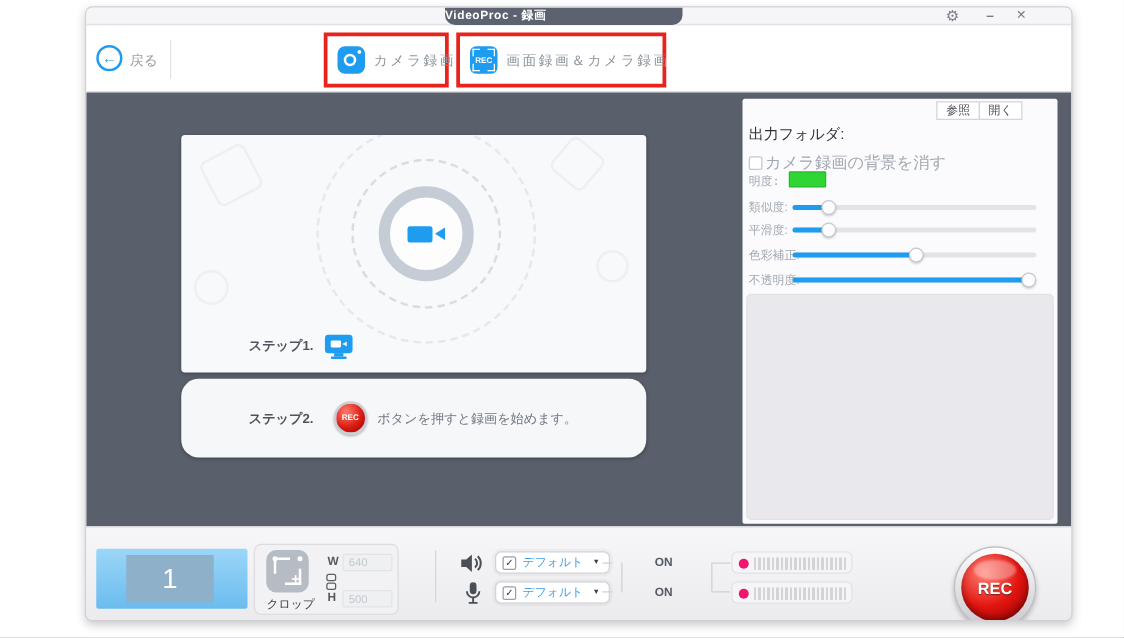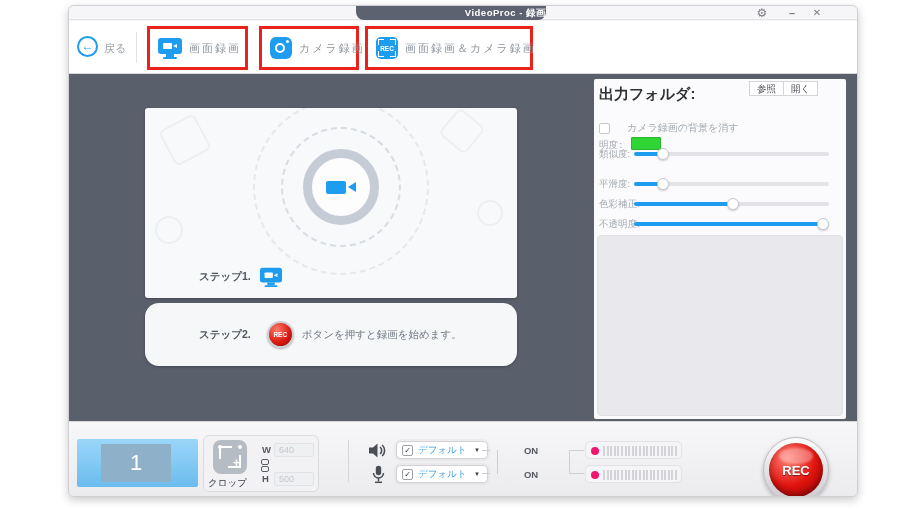--- a/index.html
+++ b/index.html
@@ -8,21 +8,21 @@
   .stage { position:relative; width:899px; height:510px; background:#fff; overflow:hidden; }
   .window { position:absolute; left:68px; top:5px; width:790px; height:492px;
     background:#f5f5f7; border:1px solid #cfcfd4; border-radius:6px; overflow:hidden;
     box-shadow:0 3px 8px rgba(60,60,70,.28); }
 
   
   .titlebar { position:absolute; left:0; top:0; width:100%; height:14px;
     background:#f6f6f8; border-bottom:1px solid #e3e3e6; }
   .title-tab { position:absolute; left:287px; top:0; width:190px; height:14px;
     background:#5d6270; border-radius:0 0 8px 8px; color:#fff; font-size:9.5px; font-weight:bold;
-    text-align:right; line-height:14px; letter-spacing:.5px; }
+    text-align:left; line-height:14px; letter-spacing:.5px; }
   .tb-ico { position:absolute; top:0; height:14px; line-height:14px; color:#7c7c84;
     font-size:11px; text-align:center; width:16px; cursor:default; }
   .gear { left:685px; font-size:12px; }
   .minim { left:715px; font-weight:bold; }
   .closex { left:740px; font-size:10px; }
 
   
   .toolbar { position:absolute; left:0; top:15px; width:100%; height:53px;
     background:#ffffff; border-bottom:1px solid #d8d8db; }
   .back-circle { position:absolute; left:8px; top:15px; width:21px; height:21px;
@@ -91,29 +91,29 @@
   .mini-monitor { transform:scale(.92); margin:0 6px 0 0; }
   .rec-mini { width:27px; height:27px; border-radius:50%; margin:0 8px; flex:none;
     border:2px solid #c9ced6;
     background:radial-gradient(circle at 35% 28%, #ff7b6d, #dc1d12 55%, #9c0202 95%);
     color:#fff; font-size:6.5px; font-weight:bold; display:flex; align-items:center; justify-content:center;
     box-shadow:0 1px 2px rgba(0,0,0,.3); }
 
   
   .settings { position:absolute; left:525px; top:5px; width:252px; height:340px;
     background:#fbfbfd; border-radius:2px; }
-  .set-header { position:absolute; left:5px; top:6px; font-size:15px; font-weight:bold; color:#2e3238; }
+  .set-header { position:absolute; left:5px; top:20px; font-size:12px; font-weight:normal; color:#2e3238; }
   .sbtn { position:absolute; top:2px; width:35px; height:15px; background:#fff;
     border:1px solid #d4d4d8; font-size:9.5px; color:#4a4e55; text-align:center; line-height:13px; }
   .sbtn.browse { left:155px; }
   .sbtn.open { left:189px; }
   .out-path { position:absolute; left:5px; top:25px; font-size:9.5px; color:#6c727b; white-space:nowrap; }
   .chk-row { position:absolute; left:5px; top:42px; display:flex; align-items:center; }
   .chk { width:11px; height:11px; border:1px solid #c4c8cd; background:#fff; border-radius:2px; flex:none; }
-  .chk-label { font-size:10px; color:#a2a8b0; margin-left:17px; }
+  .chk-label { font-size:13px; color:#a2a8b0; margin-left:2px; }
   .set-label { position:absolute; left:5px; font-size:9.5px; color:#a2a8b0; white-space:nowrap; }
   .swatch { position:absolute; left:37px; top:58px; width:30px; height:13px;
     border:1px solid #29b52f; border-radius:1px; }
   .slider-row { position:absolute; left:0; width:100%; height:14px; }
   .slider-row .set-label { top:1px; }
   .track { position:absolute; left:40px; top:5px; width:195px; height:4px;
     background:#e3e3e7; border-radius:2px; }
   .fill { position:absolute; left:0; top:0; height:4px; background:#1e9cf0; border-radius:2px; }
   .thumb { position:absolute; top:-4px; width:12px; height:12px; background:#fdfdfe;
     border:1px solid #c6cad0; border-radius:50%; box-shadow:0 1px 2px rgba(0,0,0,.2); }
@@ -131,21 +131,21 @@
   .crop-group { position:absolute; left:134px; top:13px; width:116px; height:57px;
     background:#f2f2f5; border:1px solid #dcdce0; border-radius:6px; }
   .crop-ico { position:absolute; left:9px; top:4px; width:34px; height:34px;
     background:#b6bcc4; border-radius:8px; }
   .crop-ico i { position:absolute; width:13px; height:13px; border:0 solid #fff; font-style:normal; }
   .crop-ico .tl { left:6px; top:6px; border-left-width:2px; border-top-width:2px; }
   .crop-ico .br { right:6px; bottom:6px; border-right-width:2px; border-bottom-width:2px; }
   .crop-ico .d1 { left:5px; top:5px; width:4px; height:4px; background:#fff; border-radius:50%; }
   .crop-ico .d2 { right:5px; top:5px; width:4px; height:4px; background:#fff; border-radius:50%; }
   .crop-ico .plus { position:absolute; right:7px; bottom:4px; color:#fff; font-size:12px; font-weight:bold; }
-  .crop-label { position:absolute; left:4px; top:41px; width:44px; text-align:left;
+  .crop-label { position:absolute; left:4px; top:41px; width:44px; text-align:right;
     font-size:9.5px; color:#3c4046; }
   .wh-label { position:absolute; font-size:9.5px; font-weight:bold; color:#555a61; }
   .wh-field { position:absolute; left:70px; width:40px; height:14px; background:#eef0f2;
     border:1px solid #e2e3e6; border-radius:2px; font-size:9px; color:#c3c8cf; line-height:12px; padding-left:4px; }
   .link-ico { position:absolute; left:57px; top:23px; width:8px; height:13px; }
   .link-ico i { position:absolute; left:0; width:8px; height:6px; border:1.5px solid #596066; border-radius:2px; font-style:normal; }
   .link-ico .b { top:7px; }
   .bb-divider { position:absolute; left:279px; top:18px; width:1px; height:42px; background:#d6d6da; }
   .audio-ico { position:absolute; }
   .dd { position:absolute; left:327px; width:92px; height:18px; background:#fff;
@@ -191,30 +191,20 @@
       <div class="tb-ico gear">⚙</div>
       <div class="tb-ico minim">–</div>
       <div class="tb-ico closex">✕</div>
     </div>
 
     <div class="toolbar">
       <div class="back-circle">←</div>
       <div class="back-label">戻る</div>
       <div class="tb-divider"></div>
 
-      <div class="mode-box mode1">
-        <div class="monitor-ico">
-          <i class="scr"></i>
-            <i class="cam"></i>
-            <i class="tri"></i>
-            <i class="stand"></i>
-            <i class="base"></i>
-        </div>
-        <div class="mode-label">画面録画</div>
-      </div>
 
       <div class="mode-box mode2">
         <div class="camera-ico">
           <i class="lens"></i>
             <i class="dot"></i>
         </div>
         <div class="mode-label">カメラ録画</div>
       </div>
 
       <div class="mode-box mode3">
@@ -276,21 +266,21 @@
         <div class="sbtn open">開く</div>
 
         <div class="chk-row">
           <div class="chk"></div>
           <div class="chk-label">カメラ録画の背景を消す</div>
         </div>
 
         <div class="set-label" style="top:60px;font-family:Liberation Mono, monospace;">明度:</div>
         <div class="swatch" style="background: rgb(47, 212, 53);"></div>
 
-        <div class="slider-row" style="top:68px;">
+        <div class="slider-row" style="top:80px;">
           <div class="set-label">類似度:</div>
           <div class="track">
             <div class="fill" style="width: 15%;"></div>
               <div class="thumb" style="left: calc(15% - 6px);"></div>
           </div>
         </div>
         <div class="slider-row" style="top:98px;">
           <div class="set-label">平滑度:</div>
           <div class="track">
             <div class="fill" style="width: 15%;"></div>

